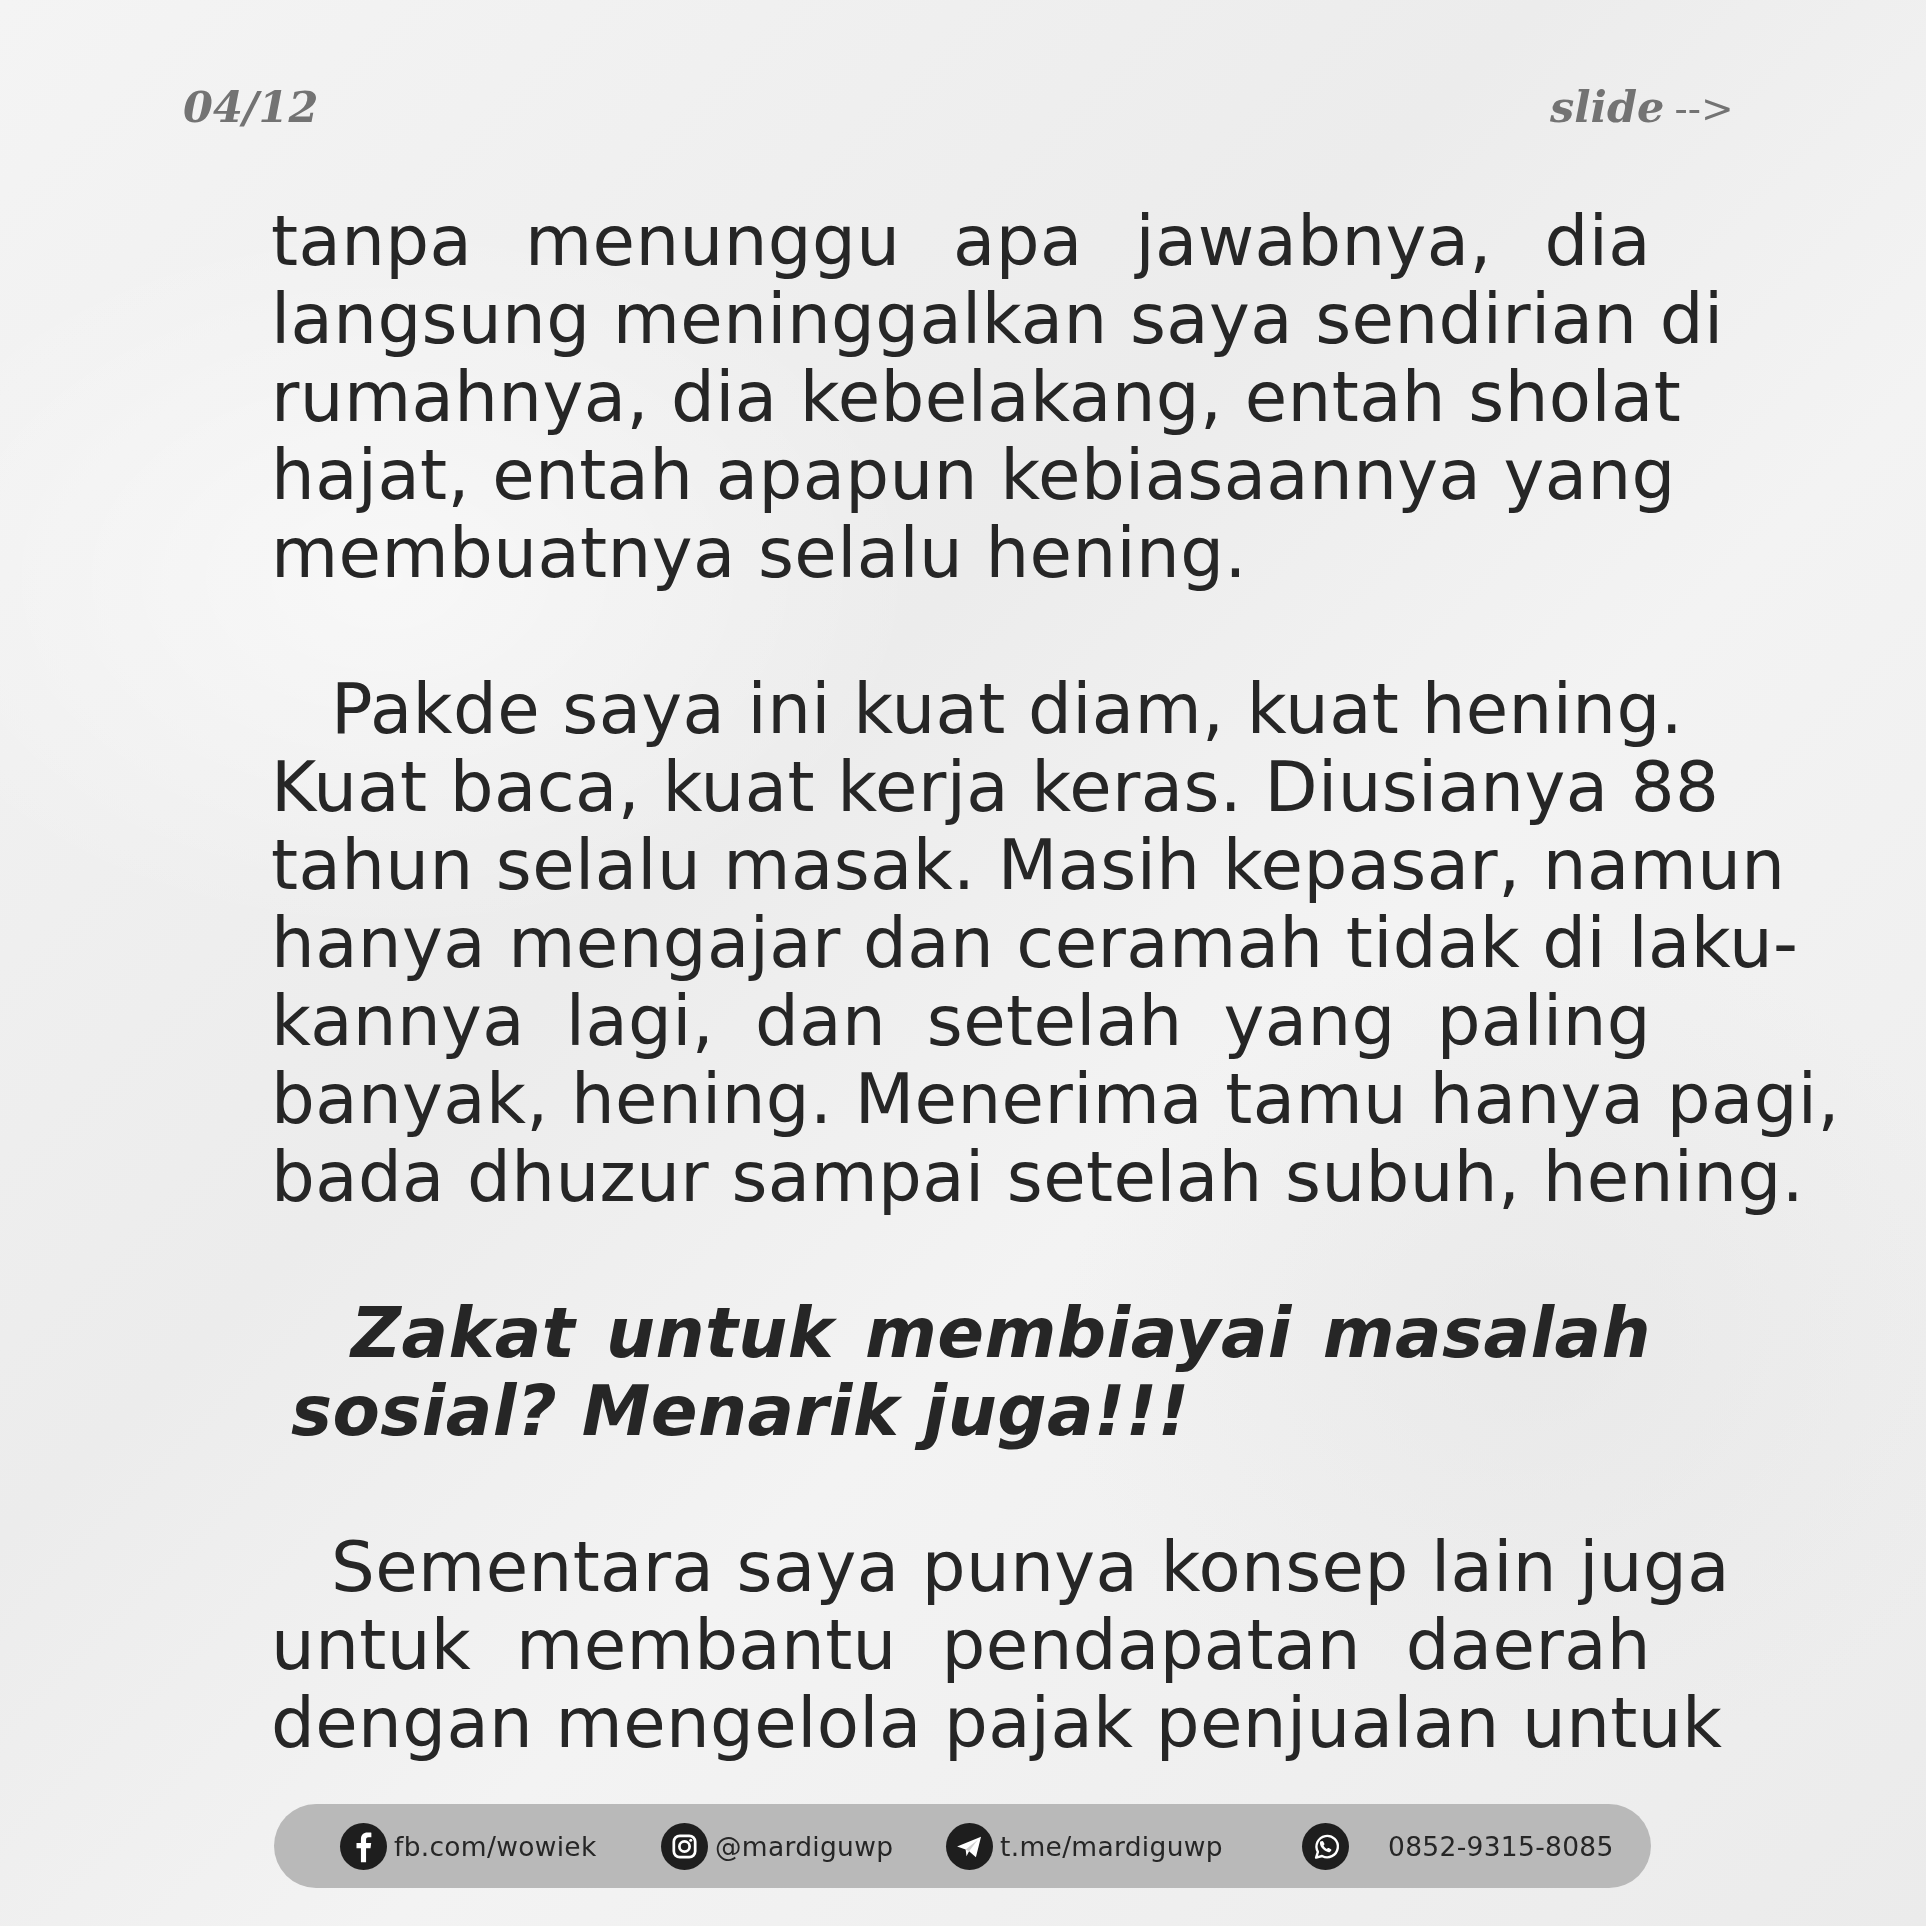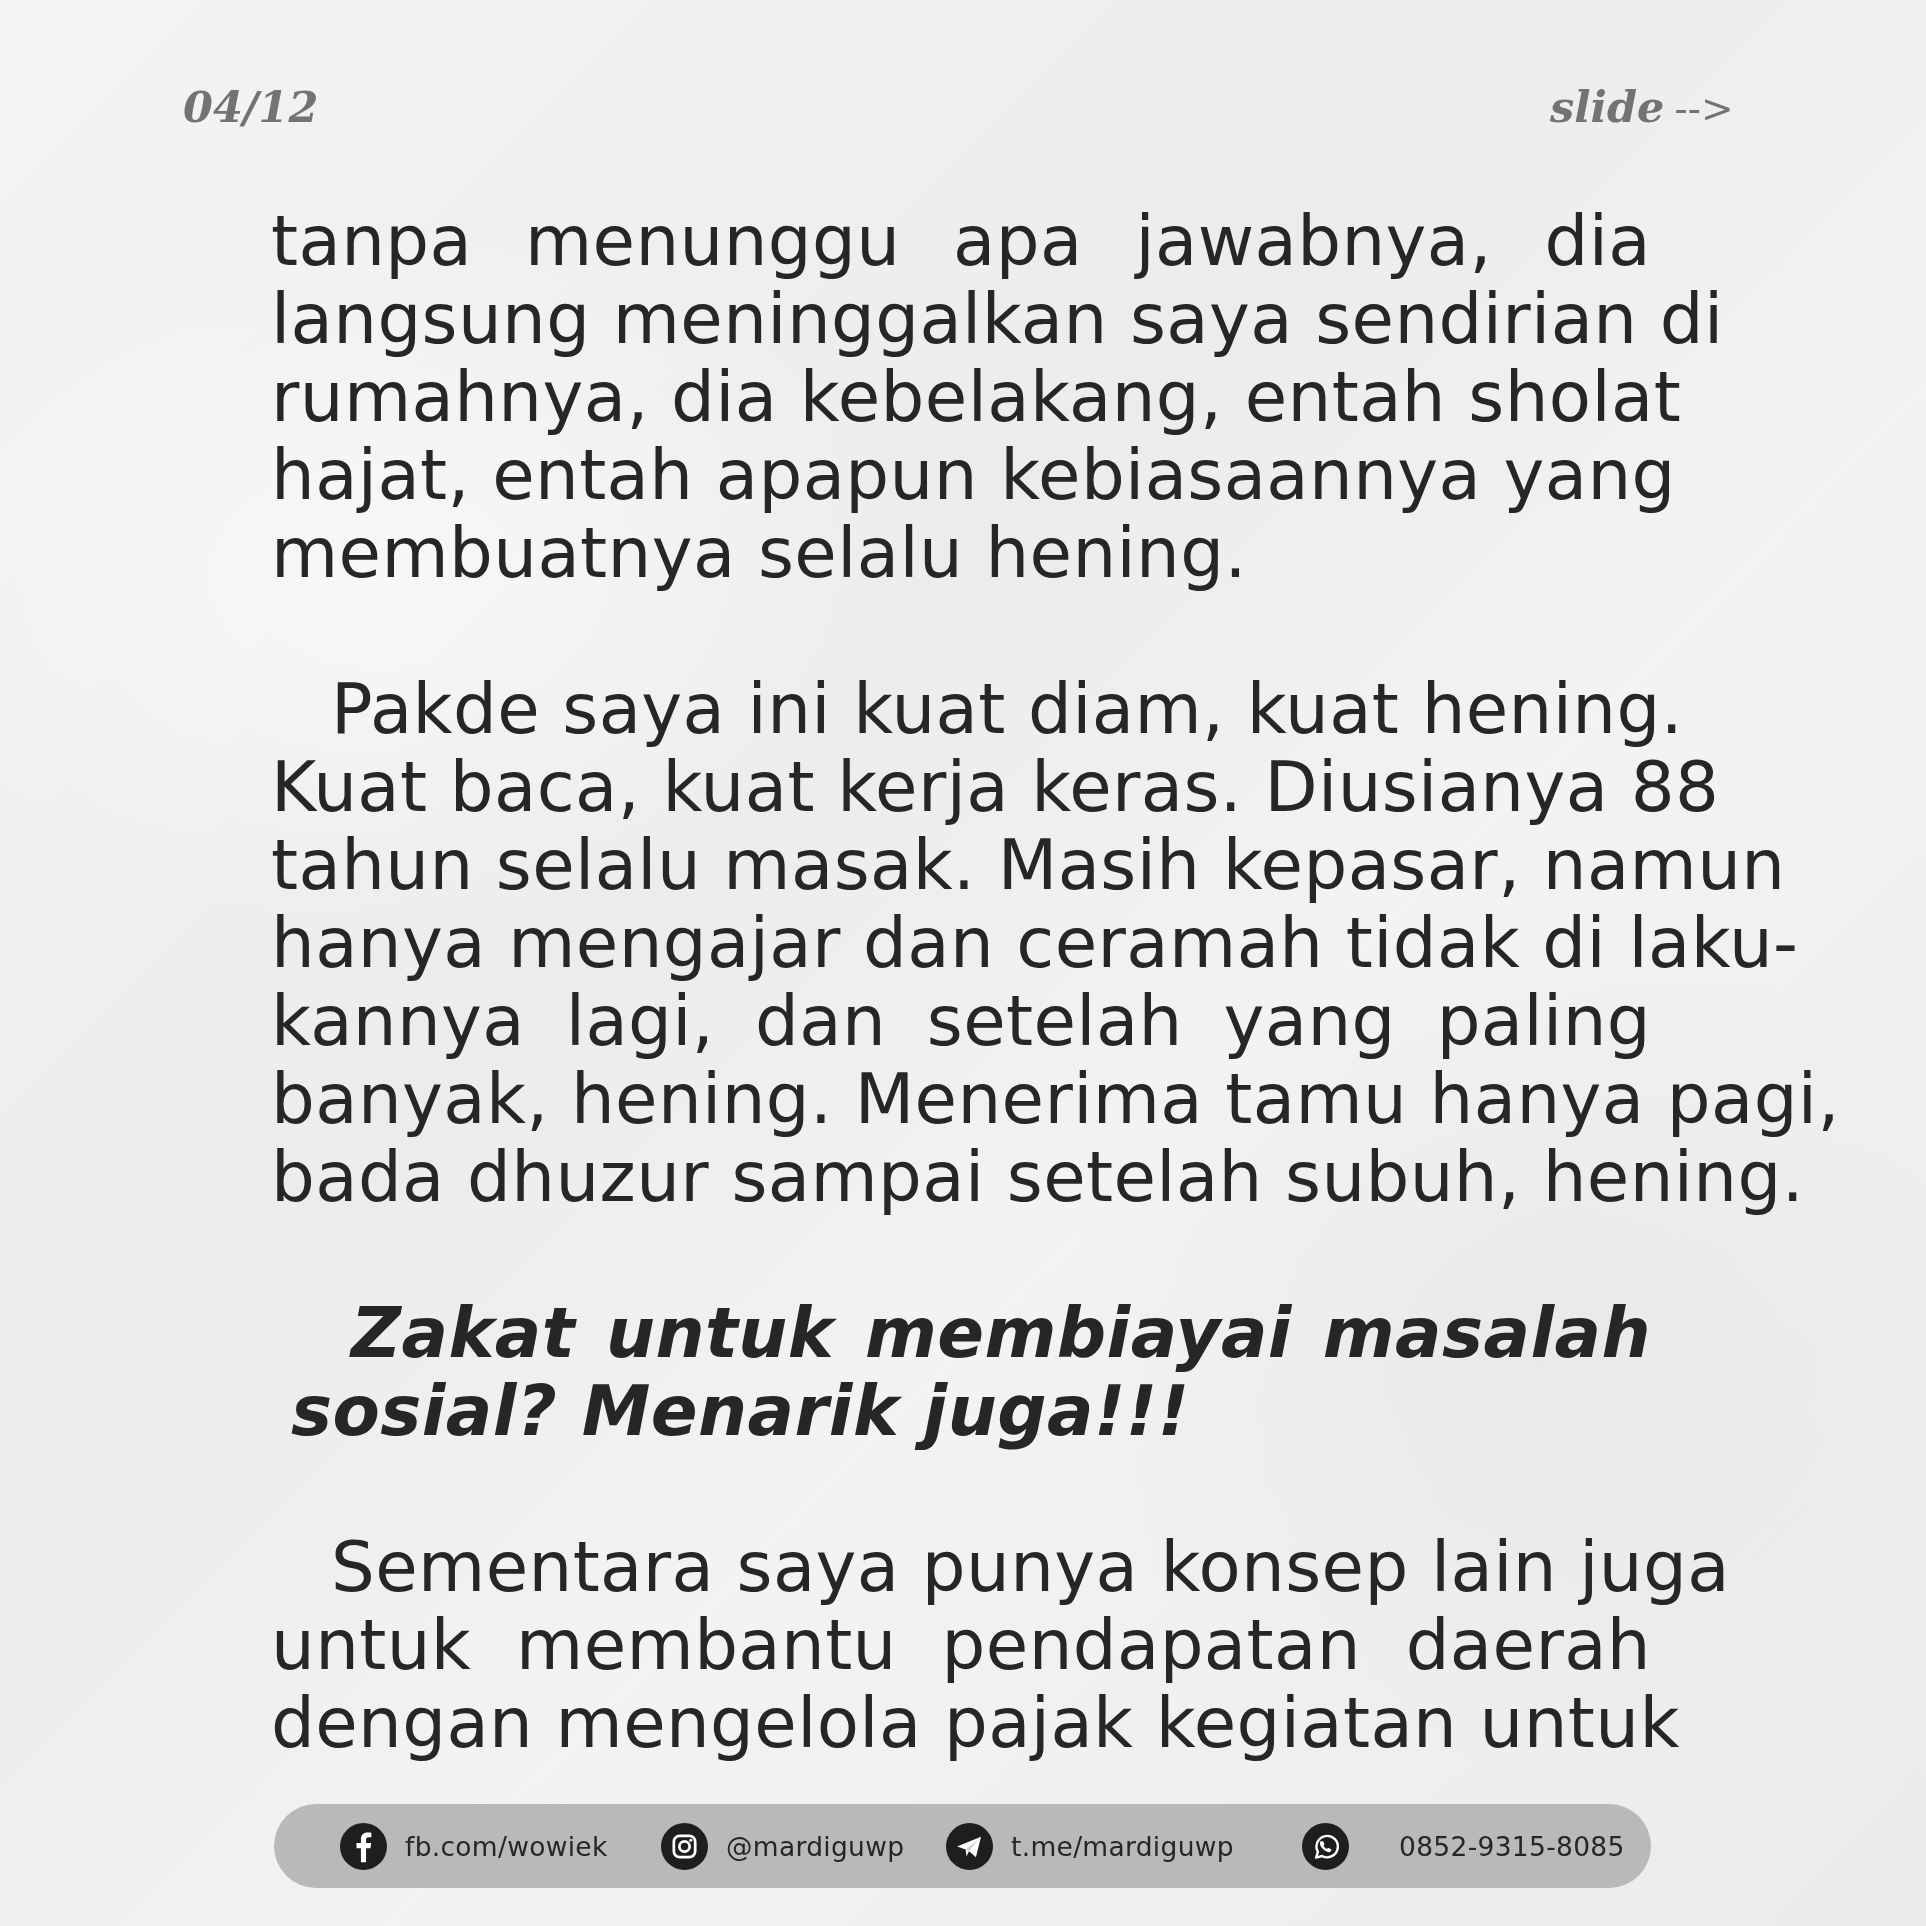--- a/index.html
+++ b/index.html
@@ -41,21 +41,21 @@
     background: #b9b9b9; border-radius: 42px;
   }
   .social {
     position: absolute; top: 0; height: 84px; display: flex; align-items: center;
   }
   .social .icon {
     width: 47px; height: 47px; border-radius: 50%; background: #1e1e1e;
     display: flex; align-items: center; justify-content: center; flex: none;
   }
   .social .label {
-    margin-left: 18px; font-family: "DejaVu Sans", sans-serif; font-size: 26.5px;
+    margin-left: 7px; font-family: "DejaVu Sans", sans-serif; font-size: 26.5px;
     color: #262626; white-space: nowrap; letter-spacing: 0.3px;
   }
 </style>
 </head>
 <body>
 
 <div class="header-left">04/12</div>
 <div class="header-right">
   <span>slide</span><span class="arrow">--&gt;</span>
 </div>
@@ -77,21 +77,21 @@
     <span class="line">banyak, hening. Menerima tamu hanya pagi,</span>
     <span class="line last">bada dhuzur sampai setelah subuh, hening.</span>
   </div>
   <div class="para bold">
     <span class="line indent">Zakat untuk membiayai masalah</span>
     <span class="line last">sosial? Menarik juga!!!</span>
   </div>
   <div class="para">
     <span class="line indent">Sementara saya punya konsep lain juga</span>
     <span class="line">untuk membantu pendapatan daerah</span>
-    <span class="line">dengan mengelola pajak kegiatan untuk</span>
+    <span class="line">dengan mengelola pajak penjualan untuk</span>
   </div>
 </div>
 
 <div class="footer-bar">
   <div class="social" style="left:66px;">
     <span class="icon">
       <svg width="47" height="47" viewBox="0 0 55 55">
           <path d="M30.5 46V29.5h5.2l.8-6h-6v-3.8c0-1.7.5-2.9 3-2.9h3.2v-5.4c-.6-.1-2.4-.2-4.6-.2-4.6 0-7.6 2.8-7.6 7.8v4.5h-5.2v6h5.2V46z" fill="#ffffff"></path>
         </svg>
     </span>

